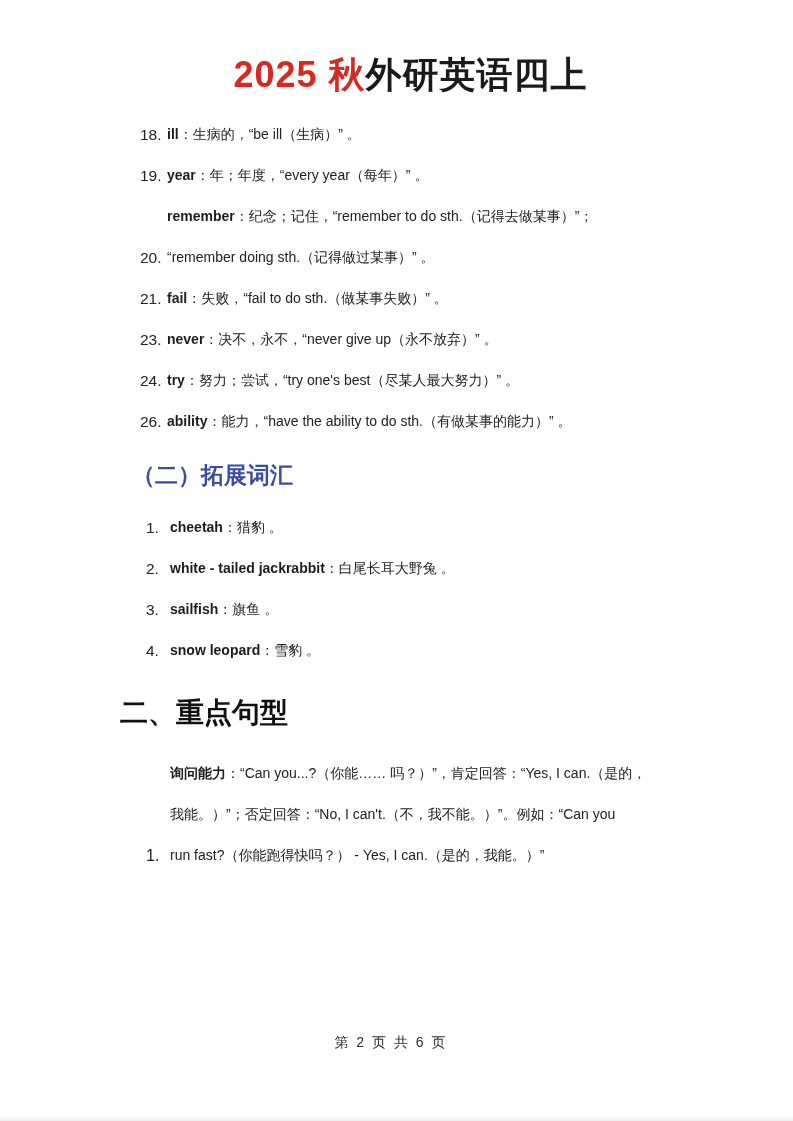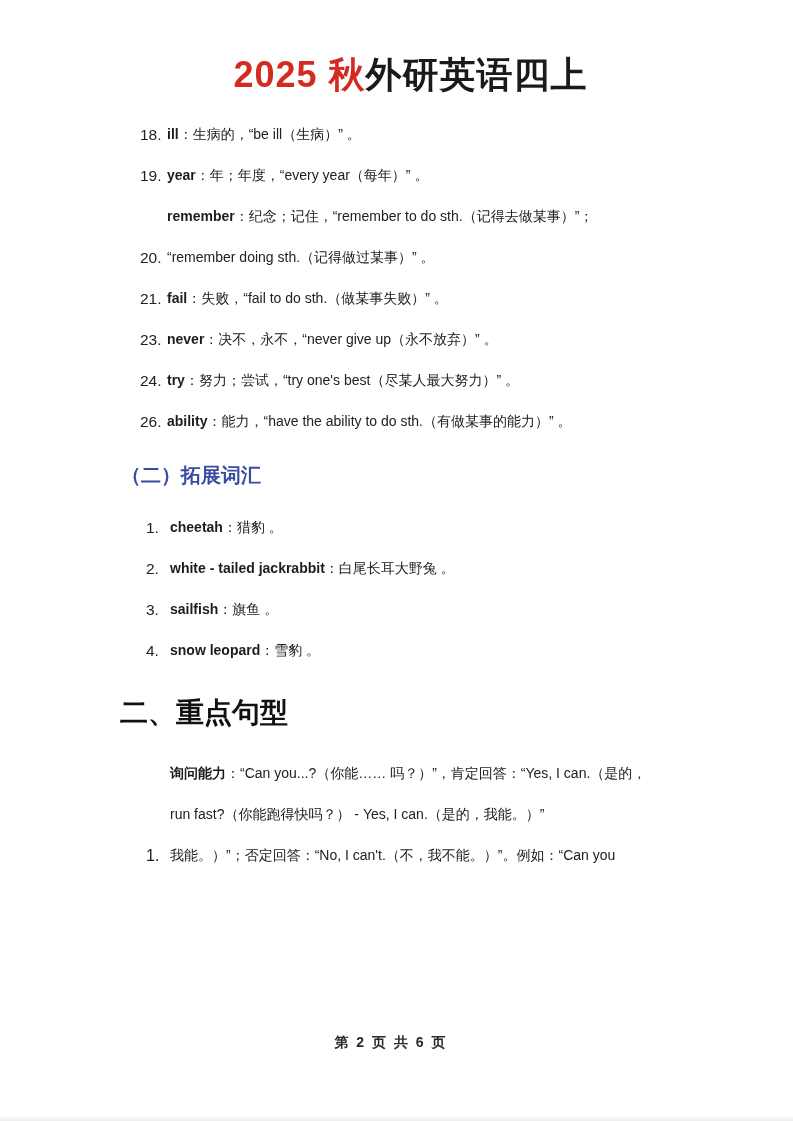--- a/index.html
+++ b/index.html
@@ -43,22 +43,22 @@
   }
   .v-body { flex: 1 1 auto; min-width: 0; }
   .line {
     font-size: 14px;
     line-height: 41px;
     white-space: nowrap;
   }
   .w { font-weight: bold; color: #1c1c1c; }
   .blue-heading {
     margin-top: 13px;
-    margin-left: 3px;
-    font-size: 20px;
+    margin-left: 14px;
+    font-size: 23px;
     line-height: 41px;
     font-weight: bold;
     color: #3a4ca0;
     white-space: nowrap;
   }
   .exp-list { margin-top: 11px; margin-left: 28px; }
   .exp-list .v-num { flex: 0 0 24px; }
   .big-heading {
     margin-top: 22px;
     margin-left: 2px;
@@ -73,21 +73,20 @@
   .footer {
     position: absolute;
     left: 0;
     right: 11px;
     top: 1032px;
     text-align: center;
     font-size: 14px;
     line-height: 20px;
     color: #2b2b2b;
     letter-spacing: 2px;
-    font-weight: bold;
   }
   .page-bottom-edge {
     position: absolute;
     left: 0;
     right: 0;
     bottom: 0;
     height: 5px;
     background: linear-gradient(to bottom, #ffffff, #ececec);
   }
 </style>
@@ -191,22 +190,22 @@
   </div>
 
   <div class="big-heading">二、重点句型</div>
 
   <div class="sent-list">
 
     <div class="v-item">
       <span class="v-num">1.</span>
       <div class="v-body">
         <div class="line"><b class="w">询问能力</b><span>：“Can you...?（你能…… 吗？）”，肯定回答：“Yes, I can.（是的，</span></div>
+        <div class="line">我能。）”；否定回答：“No, I can't.（不，我不能。）”。例如：“Can you</div>
         <div class="line">run fast?（你能跑得快吗？）  - Yes, I can.（是的，我能。）”</div>
-        <div class="line">我能。）”；否定回答：“No, I can't.（不，我不能。）”。例如：“Can you</div>
       </div>
     </div>
 
   </div>
 
 </div>
 
 <div class="footer">第 2 页 共 6 页</div>
 <div class="page-bottom-edge"></div>
 

